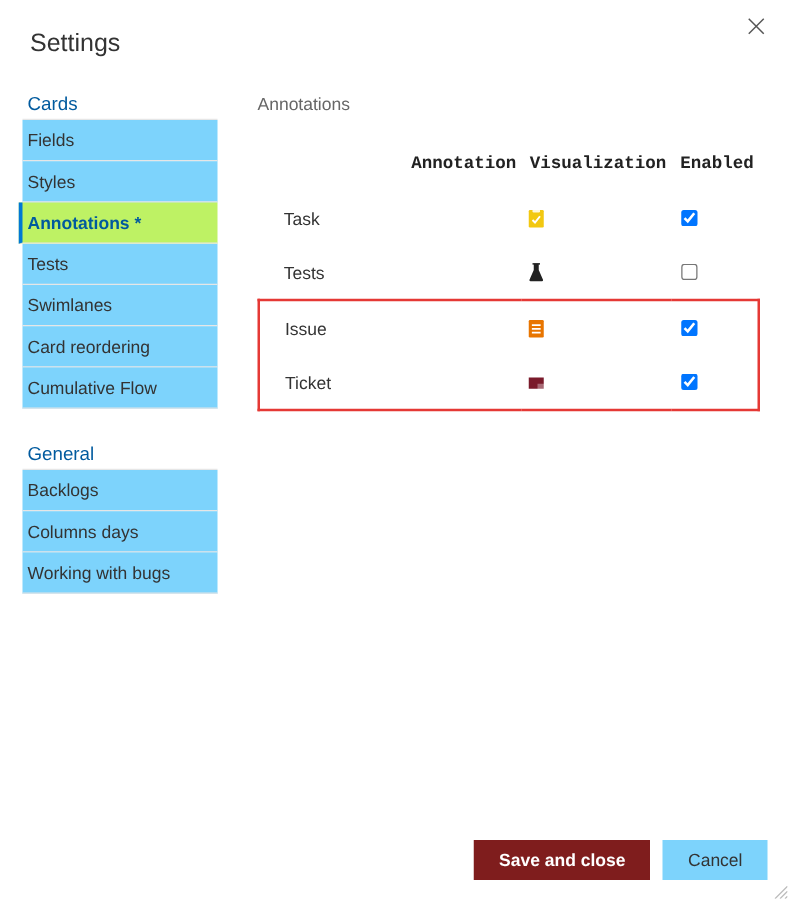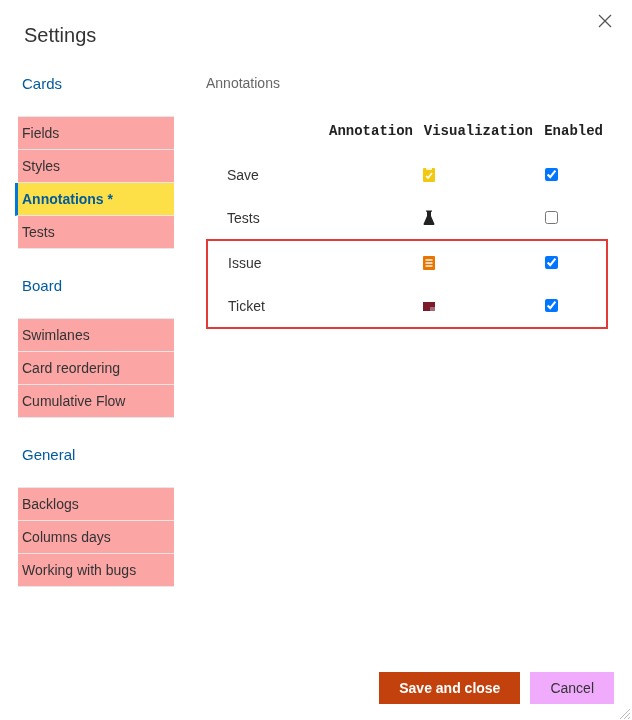--- a/index.html
+++ b/index.html
@@ -34,36 +34,36 @@
     display: flex;
     align-items: flex-start;
   }
   .sidebar {
     width: 156px;
     margin-left: 18px;
   }
   .section-head {
     color: #005a9e;
     font-size: 15px;
-    padding: 8px 4px 24px 4px;
+    padding: 8px 4px 3px 4px;
     border-bottom: 1px solid #e6e6e6;
   }
   .section-head.first { padding-top: 0; }
   .section-head.spacer { margin-top: 20px; }
   .nav-item {
     padding: 8px 4px;
     border-bottom: 1px solid #e6e6e6;
     color: #333;
     cursor: pointer;
-    background: #fca5a5;
+    background: #7dd3fc;
   }
   .nav-item.active {
     font-weight: 700;
     color: #005a9e;
-    background: #fde047;
+    background: #bef264;
     border-left: 3px solid #0078d4;
     padding-left: 4px;
     margin-left: -3px;
     position: relative;
   }
   .content {
     flex: 1;
     padding: 0 24px 1px 32px;
   }
   .panel-title {
@@ -109,27 +109,27 @@
     display: flex;
     gap: 10px;
   }
   .btn {
     padding: 8px 20px;
     font-size: 14px;
     border: none;
     cursor: pointer;
   }
   .btn-primary {
-    background: #c2410c;
+    background: #7f1d1d;
     color: #fff;
     font-weight: 600;
     text-align: center;
   }
   .btn-secondary {
-    background: #f0abfc;
+    background: #7dd3fc;
     color: #333;
   }
   .resize-grip {
     position: absolute;
     right: 2px;
     bottom: 2px;
     width: 12px;
     height: 12px;
     color: #bbb;
   }
@@ -146,42 +146,41 @@
 
 <div class="title">Settings</div>
 
 <div class="body">
   <div class="sidebar" id="sidebar">
       <div class="section-head first">Cards</div>
       <div class="nav-item">Fields</div>
       <div class="nav-item">Styles</div>
       <div class="nav-item active">Annotations *</div>
       <div class="nav-item">Tests</div>
-      <div class="section-head spacer">Board</div>
       <div class="nav-item">Swimlanes</div>
       <div class="nav-item">Card reordering</div>
       <div class="nav-item">Cumulative Flow</div>
       <div class="section-head spacer">General</div>
       <div class="nav-item">Backlogs</div>
       <div class="nav-item">Columns days</div>
       <div class="nav-item">Working with bugs</div>
     </div>
   <div class="content">
     <div class="panel-title">Annotations</div>
     <table class="ann-table">
       <thead>
         <tr>
           <th>Annotation</th>
           <th class="icon-cell">Visualization</th>
           <th class="enabled-cell">Enabled</th>
         </tr>
       </thead>
       <tbody id="ann-body">
           <tr>
-            <td class="name-cell">Save</td>
+            <td class="name-cell">Task</td>
             <td class="icon-cell"><span class="icon-wrap"><svg viewBox="0 0 16 16">
                   <rect x="2" y="1" width="12" height="14" rx="1" fill="#f2c811"></rect>
                   <rect x="5" y="0" width="6" height="3" rx="1" fill="#fff" opacity="0.85"></rect>
                   <path d="M5 9 L7 11 L11 6" stroke="#fff" stroke-width="1.6" fill="none"></path>
                 </svg></span></td>
             <td class="enabled-cell"><input type="checkbox" class="chk" checked="" style=""></td>
           </tr>
           <tr>
             <td class="name-cell">Tests</td>
             <td class="icon-cell"><span class="icon-wrap"><svg viewBox="0 0 16 16">

